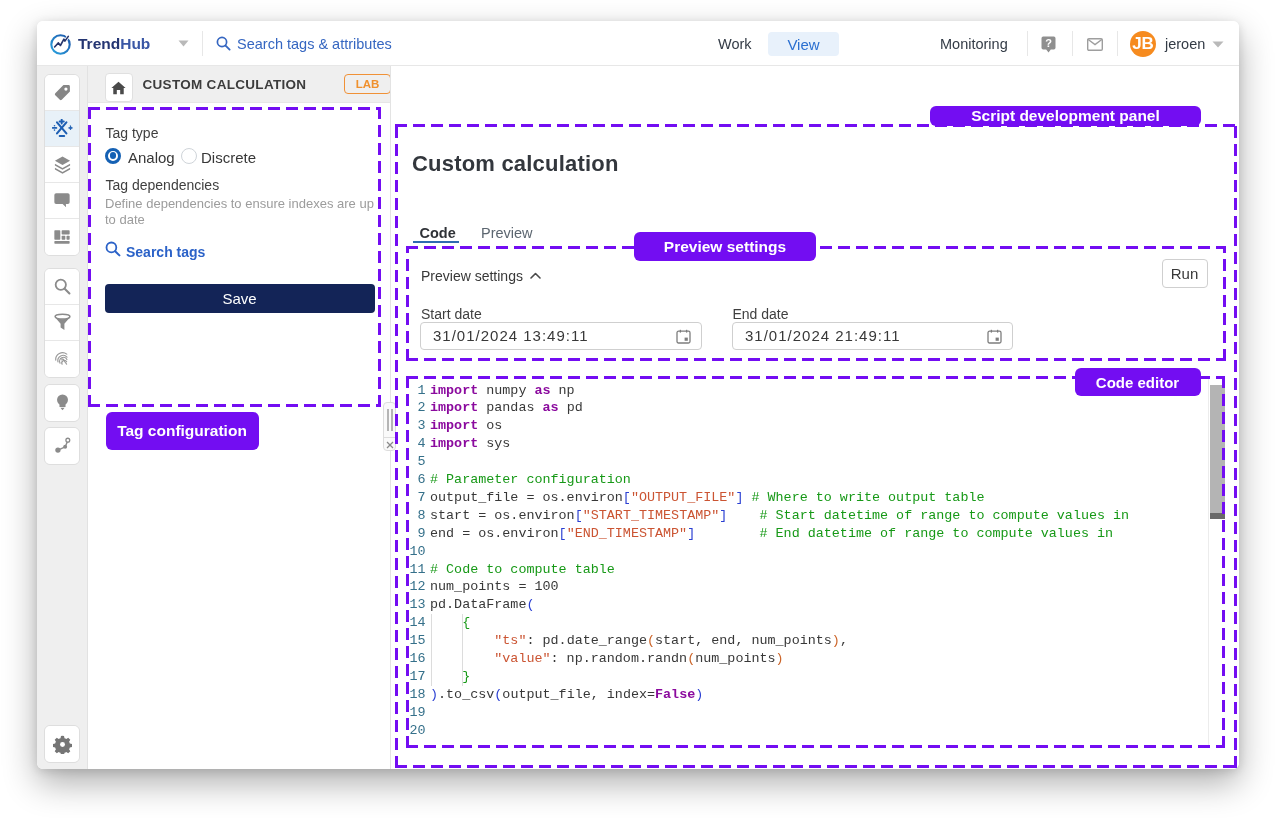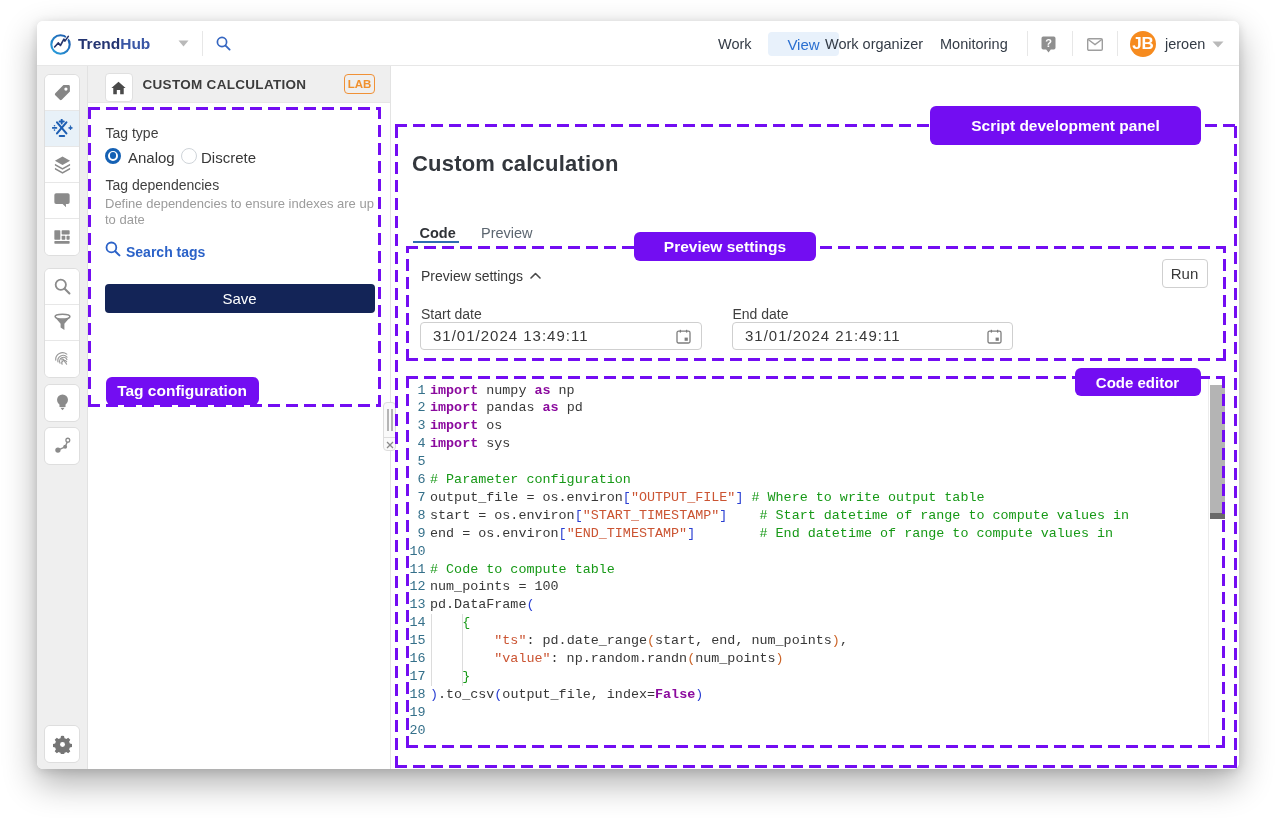--- a/index.html
+++ b/index.html
@@ -61,23 +61,23 @@
     </svg>
     <div class="navtxt" style="left:41px;font-size:15.5px;font-weight:bold;color:#243572">Trend<span style="color:#3a57a5">Hub</span></div>
     <svg class="abs" style="left:141px;top:19px" width="11" height="7" viewBox="0 0 11 7">
         <path d="M0.5 0.5 L10.5 0.5 L5.5 6.5 Z" fill="#b9b9b9"></path>
       </svg>
     <div class="vdiv" style="left:165px"></div>
     <svg class="abs" style="left:179px;top:15px" width="15" height="15" viewBox="0 0 15 15">
         <circle cx="6" cy="6" r="4.6" fill="none" stroke="#3566c1" stroke-width="1.7"></circle>
         <line x1="9.6" y1="9.6" x2="13.6" y2="13.6" stroke="#3566c1" stroke-width="1.9" stroke-linecap="round"></line>
       </svg>
+    <div class="navtxt" style="left:200px;color:#3566c1">Search tags &amp; attributes</div>
     <div class="navtxt" style="left:681px">Work</div>
     <div class="abs" style="left:731px;top:11px;width:71px;height:24px;background:#e8f1fb;border-radius:4px;display:flex;align-items:center;justify-content:center;font-size:15px;color:#2a6fd0">View</div>
-    <div class="navtxt" style="left:788px">Work organizer</div>
     <div class="navtxt" style="left:903px;">Monitoring</div>
     <div class="vdiv" style="left:990px"></div>
     <svg class="abs" style="left:1004px;top:15px" width="15" height="17" viewBox="0 0 15 17">
         <path d="M2.2 0.5h10.6a1.7 1.7 0 0 1 1.7 1.7v9.6a1.7 1.7 0 0 1-1.7 1.7H9.8l-2.3 3-2.3-3H2.2a1.7 1.7 0 0 1-1.7-1.7V2.2A1.7 1.7 0 0 1 2.2 0.5z" fill="#8f8f8f"></path>
         <text x="7.5" y="10.8" font-size="11" font-weight="bold" fill="#fff" text-anchor="middle" font-family="Liberation Sans">?</text>
       </svg>
     <div class="vdiv" style="left:1035px"></div>
     <svg class="abs" style="left:1049.5px;top:16.5px" width="16" height="13" viewBox="0 0 16 13">
         <rect x="0.7" y="0.7" width="14.6" height="11.6" rx="1.2" fill="none" stroke="#9e9e9e" stroke-width="1.4"></rect>
         <polyline points="1.2,1.5 8,6.6 14.8,1.5" fill="none" stroke="#9e9e9e" stroke-width="1.4"></polyline>
@@ -186,53 +186,53 @@
         </div>
     </div>
   </div>
   <div id="hstrip">
     <div class="abs" style="left:16.5px;top:7px;width:28px;height:29px;background:#fff;border:1px solid #e0e0e0;border-radius:4px;display:flex;align-items:center;justify-content:center">
         <svg width="15" height="14" viewBox="0 0 16 15">
           <path d="M8 0.8 15.6 7.4 13.6 7.4 13.6 14.2 9.8 14.2 9.8 9.6 6.2 9.6 6.2 14.2 2.4 14.2 2.4 7.4 0.4 7.4z" fill="#4a4a4a"></path>
         </svg>
       </div>
     <div class="abs" style="left:54.5px;top:0;height:37px;display:flex;align-items:center;font-size:13.5px;font-weight:bold;color:#3c3c3c;letter-spacing:0.3px">CUSTOM CALCULATION</div>
-    <div class="abs" style="left:256px;top:8px;width:31px;height:20px;border:1.5px solid #f09137;border-radius:4px;display:flex;align-items:center;justify-content:center;font-size:11.5px;font-weight:bold;color:#f0912e">LAB</div>
+    <div class="abs" style="left:256px;top:8px;width:47px;height:20px;border:1.5px solid #f09137;border-radius:4px;display:flex;align-items:center;justify-content:center;font-size:11.5px;font-weight:bold;color:#f0912e">LAB</div>
   </div>
   <div id="lpanel">
     <div class="abs" style="left:17.5px;top:22px;font-size:14px;color:#3f3f3f">Tag type</div>
     <div class="abs" style="left:17px;top:44.5px;width:16px;height:16px;border-radius:50%;border:3px solid #1561b4;background:#fff"></div>
     <div class="abs" style="left:21.75px;top:49.25px;width:6.5px;height:6.5px;border-radius:50%;background:#1561b4"></div>
     <div class="abs" style="left:40px;top:46px;font-size:15px;color:#383838">Analog</div>
     <div class="abs" style="left:92.5px;top:44.5px;width:16px;height:16px;border-radius:50%;border:1.5px solid #cfd4d9;background:#fff"></div>
     <div class="abs" style="left:113px;top:46px;font-size:15px;color:#383838">Discrete</div>
     <div class="abs" style="left:17.5px;top:74px;font-size:14px;color:#3f3f3f">Tag dependencies</div>
     <div class="abs" style="left:17px;top:93px;width:270px;font-size:13px;line-height:15.5px;color:#9c9c9c">Define dependencies to ensure indexes are up to date</div>
     <svg class="abs" style="left:17px;top:138px" width="16" height="16" viewBox="0 0 16 16">
         <circle cx="6.4" cy="6.4" r="4.9" fill="none" stroke="#2b62c8" stroke-width="1.8"></circle>
         <line x1="10.2" y1="10.2" x2="14.4" y2="14.4" stroke="#2b62c8" stroke-width="2" stroke-linecap="round"></line>
       </svg>
     <div class="abs" style="left:38px;top:141px;font-size:14px;font-weight:bold;color:#2b62c8">Search tags</div>
     <div class="abs" style="left:16.5px;top:180.5px;width:270px;height:29px;background:#132457;border-radius:4px;color:#fff;font-size:15px;display:flex;align-items:center;justify-content:center">Save</div>
   </div>
   <div class="dash" style="left:51px;top:86px;width:293px;height:300px"></div>
-  <div class="plabel" style="left:68.5px;top:356px;width:153px;height:28px">Tag configuration</div>
+  <div class="plabel" style="left:68.5px;top:391px;width:153px;height:38px">Tag configuration</div>
   <div class="abs" style="left:345.5px;top:381px;width:13px;height:49px;background:#fafafa;border:1px solid #ddd;border-radius:4px;z-index:3">
     <div style="position:absolute;left:3px;top:6px;width:2px;height:22px;background:#b5b5b5"></div>
     <div style="position:absolute;left:7px;top:6px;width:2px;height:22px;background:#b5b5b5"></div>
     <div style="position:absolute;left:0;top:34px;width:100%;height:1px;background:#ddd"></div>
     <svg style="position:absolute;left:2.5px;top:38px" width="8" height="8" viewBox="0 0 8 8">
         <line x1="1" y1="1" x2="7" y2="7" stroke="#8a8a8a" stroke-width="1.2"></line>
         <line x1="7" y1="1" x2="1" y2="7" stroke="#8a8a8a" stroke-width="1.2"></line>
       </svg>
   </div>
   <div id="vsplit"></div>
   <div id="main"></div>
   <div class="dash" style="left:357.5px;top:102.5px;width:842px;height:644px"></div>
-  <div class="plabel" style="left:893px;top:85px;width:271px;height:39px">Script development panel</div>
+  <div class="plabel" style="left:893px;top:85px;width:271px;height:20px">Script development panel</div>
   <div class="abs" style="left:375px;top:130px;font-size:22px;font-weight:bold;color:#33373d;letter-spacing:0.2px">Custom calculation</div>
   <div class="abs" style="left:382.5px;top:204px;font-size:14.5px;font-weight:bold;color:#2f3237">Code</div>
   <div class="abs" style="left:376px;top:219.5px;width:45.5px;height:2.8px;background:#2e6bb0"></div>
   <div class="abs" style="left:444px;top:204px;font-size:14.5px;color:#5c6670">Preview</div>
   <div class="dash" style="left:369px;top:224.5px;width:820px;height:115.5px"></div>
   <div class="plabel" style="left:597px;top:211px;width:182px;height:29px">Preview settings</div>
   <div class="abs" style="left:384px;top:247px;font-size:14px;color:#383838">Preview settings</div>
   <svg class="abs" style="left:493px;top:250.5px" width="11" height="7" viewBox="0 0 11 7">
       <polyline points="1,6 5.5,1.5 10,6" fill="none" stroke="#4a4a4a" stroke-width="1.6" stroke-linecap="round" stroke-linejoin="round"></polyline>
     </svg>

